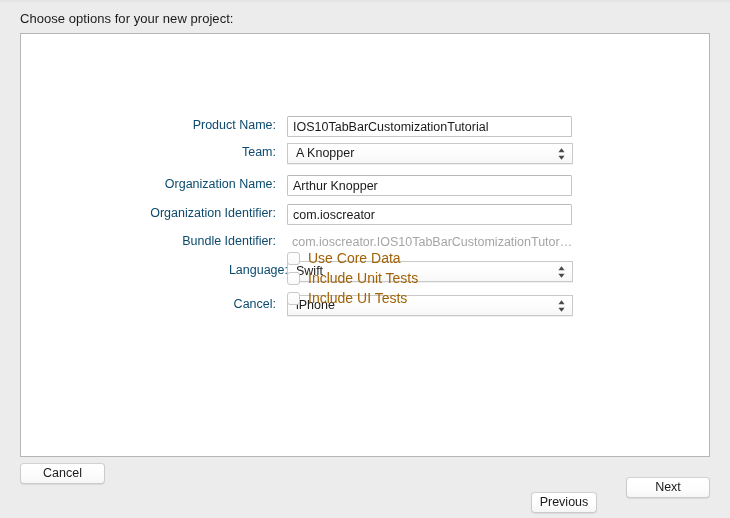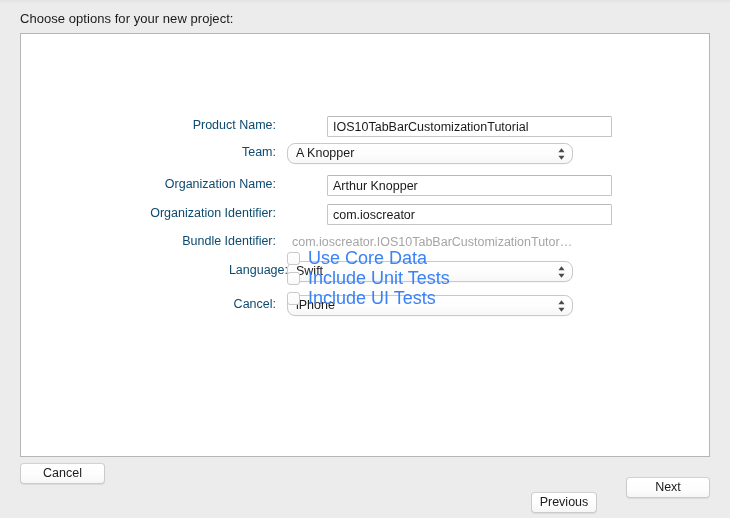--- a/index.html
+++ b/index.html
@@ -83,21 +83,20 @@
     border-top-color: #b8b8b8;
     border-radius: 1.5px;
     background: #ffffff;
     font-family: "Liberation Sans", sans-serif;
     font-size: 12.5px;
     color: #1a1a1a;
     padding: 0 0 0 5px;
     line-height: 19px;
     outline: none;
     display: block;
-    margin-left: 40px;
   }
 
   
   .static-value {
     width: 292px;
     height: 21px;
     line-height: 20px;
     font-size: 12.5px;
     color: #a5a5a5;
     padding-left: 5px;
@@ -106,21 +105,21 @@
     overflow: hidden;
   }
 
   
   .popup {
     position: relative;
     width: 286px;
     height: 21px;
     box-sizing: border-box;
     border: 1px solid #c9c9c9;
-    border-radius: 8px;
+    border-radius: 0;
     background: linear-gradient(to bottom, #ffffff 0%, #fdfdfd 50%, #f7f7f7 100%);
     box-shadow: 0 0.5px 0.5px rgba(0,0,0,0.06);
     cursor: default;
   }
   .popup-label {
     position: absolute;
     left: 8px;
     top: 0;
     line-height: 19px;
     font-size: 12.5px;
@@ -153,22 +152,22 @@
     height: 13px;
     box-sizing: border-box;
     border: 1px solid #c9c9c9;
     border-radius: 3px;
     background: linear-gradient(to bottom, #ffffff, #fafafa);
     margin-right: 8px;
     flex: 0 0 auto;
     cursor: default;
   }
   .check-label {
-    font-size: 18px;
-    color: #3b82f6;
+    font-size: 14px;
+    color: #a16207;
     white-space: nowrap;
   }
 
   
   .btn {
     position: absolute;
     height: 21px;
     box-sizing: border-box;
     border: 1px solid #cbcbcb;
     border-top-color: #d2d2d2;

